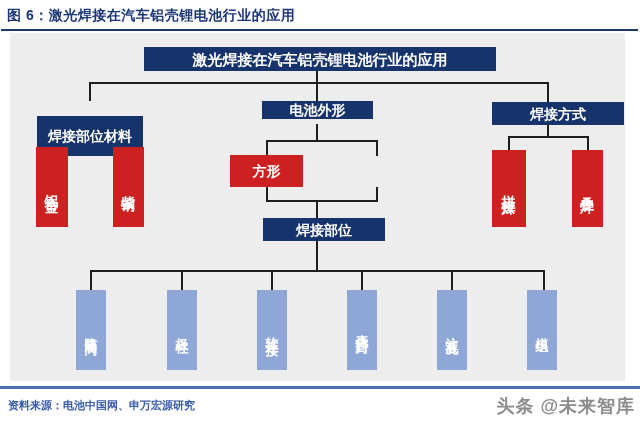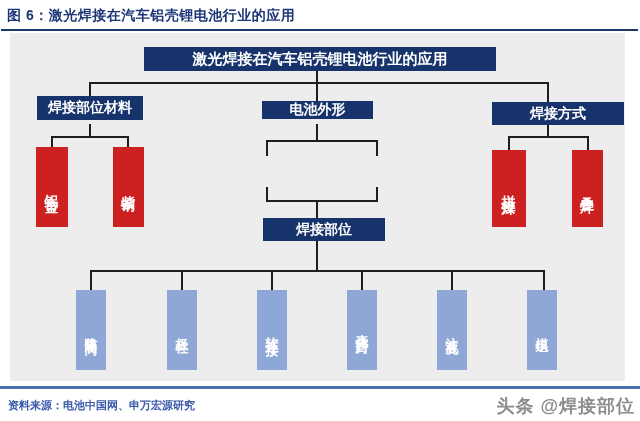--- a/index.html
+++ b/index.html
@@ -16,21 +16,21 @@
   .title-rule{position:absolute;left:1px;top:29px;width:637px;height:2px;background:#203864;}
   
   .panel{position:absolute;left:10px;top:33px;width:615px;height:348px;background:#ededed;}
   
   .line{position:absolute;background:#1e1e1e;}
   
   .node{
     position:absolute;display:flex;align-items:center;justify-content:center;
     color:#ffffff;font-weight:bold;text-align:center;line-height:1;box-sizing:border-box;
   }
-  .navy{background:#17336b;font-family:Liberation Serif, serif;}
+  .navy{background:#17336b;}
   .red{background:#cd2121;}
   .blue{background:#8fa7d7;}
   .vtext{
     writing-mode:vertical-rl;text-orientation:upright;letter-spacing:3px;
   }
   .fs15{font-size:15px;}
   .fs14{font-size:14px;}
   .fs13{font-size:13px;}
   
   .bottom-rule{position:absolute;left:0;top:386px;width:640px;height:3px;background:#4c70b0;}
@@ -79,37 +79,38 @@
       <div class="line" style="left: 90px; top: 270px; width: 2px; height: 21px;"></div>
       <div class="line" style="left: 181px; top: 270px; width: 2px; height: 21px;"></div>
       <div class="line" style="left: 271px; top: 270px; width: 2px; height: 21px;"></div>
       <div class="line" style="left: 361px; top: 270px; width: 2px; height: 21px;"></div>
       <div class="line" style="left: 451px; top: 270px; width: 2px; height: 21px;"></div>
       <div class="line" style="left: 543px; top: 270px; width: 2px; height: 21px;"></div>
     </div>
 
   <div class="node navy fs15" style="left:144px;top:47px;width:352px;height:24px;">激光焊接在汽车铝壳锂电池行业的应用</div>
 
-  <div class="node navy fs14" style="left:37px;top:96px;width:106px;height:24px;">焊接部位材料</div>
+  <div class="node navy fs14" style="left:37px;top:116px;width:106px;height:40px;">焊接部位材料</div>
   <div class="node navy fs14" style="left:262px;top:101px;width:111px;height:18px;">电池外形</div>
   <div class="node navy fs14" style="left:492px;top:102px;width:132px;height:23px;">焊接方式</div>
 
   <div class="node red vtext fs14" style="left:36px;top:147px;width:32px;height:80px;">铝合金</div>
   <div class="node red vtext fs14" style="left:113px;top:147px;width:31px;height:80px;">紫铜</div>
 
+  <div class="node red fs14" style="left:230px;top:155px;width:73px;height:32px;">方形</div>
 
   <div class="node red vtext fs14" style="left:492px;top:150px;width:34px;height:77px;">拼接焊</div>
   <div class="node red vtext fs14" style="left:572px;top:150px;width:31px;height:77px;">叠焊</div>
 
   <div class="node navy fs14" style="left:263px;top:218px;width:122px;height:23px;">焊接部位</div>
 
   <div class="node blue vtext fs13" style="left:76px;top:290px;width:30px;height:80px;">防爆阀</div>
   <div class="node blue vtext fs13" style="left:167px;top:290px;width:30px;height:80px;">极柱</div>
   <div class="node blue vtext fs13" style="left:257px;top:290px;width:30px;height:80px;">软连接</div>
   <div class="node blue vtext fs13" style="left:347px;top:290px;width:30px;height:80px;">壳体封口</div>
   <div class="node blue vtext fs13" style="left:437px;top:290px;width:30px;height:80px;">注液孔</div>
   <div class="node blue vtext fs13" style="left:527px;top:290px;width:30px;height:80px;">模组</div>
 
   <div class="bottom-rule"></div>
   <div class="source">资料来源：电池中国网、申万宏源研究</div>
-  <div class="watermark">头条 @焊接部位</div>
+  <div class="watermark">头条 @未来智库</div>
 
 </div>
 
 </body></html>

